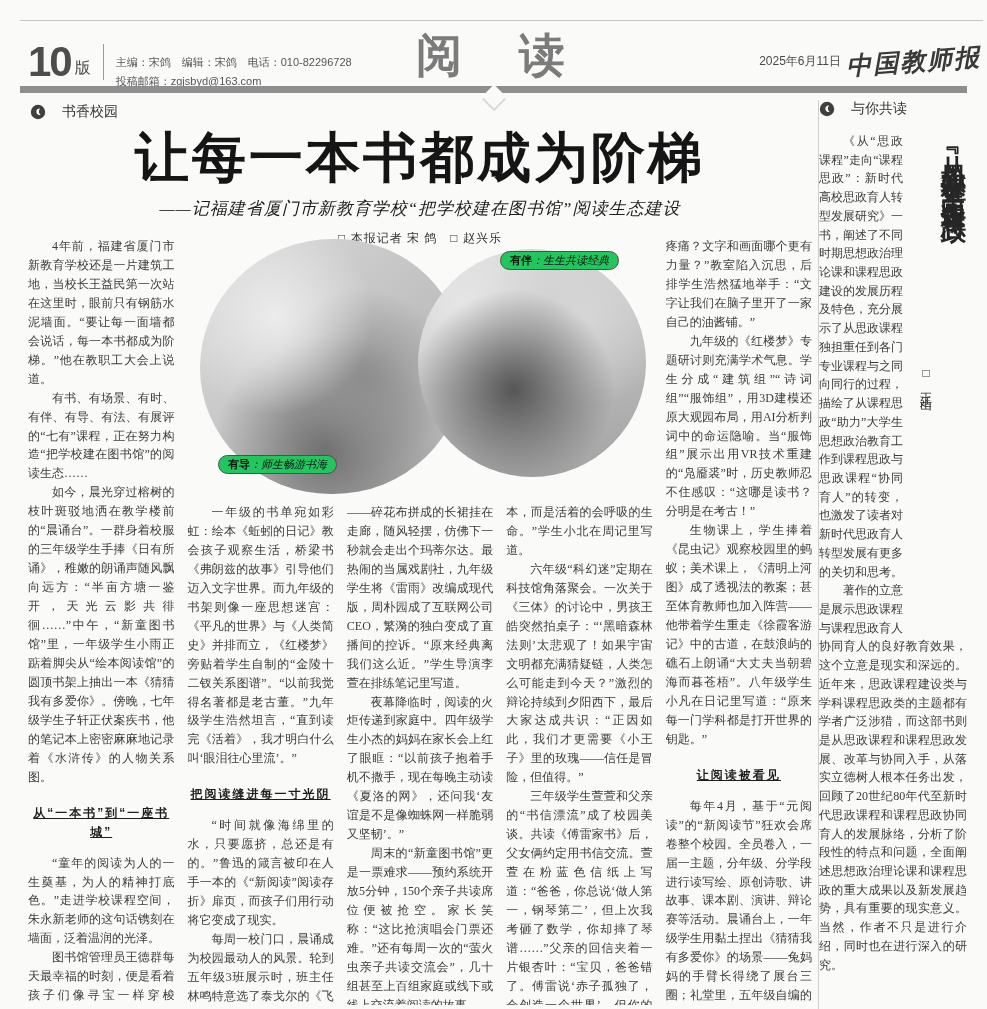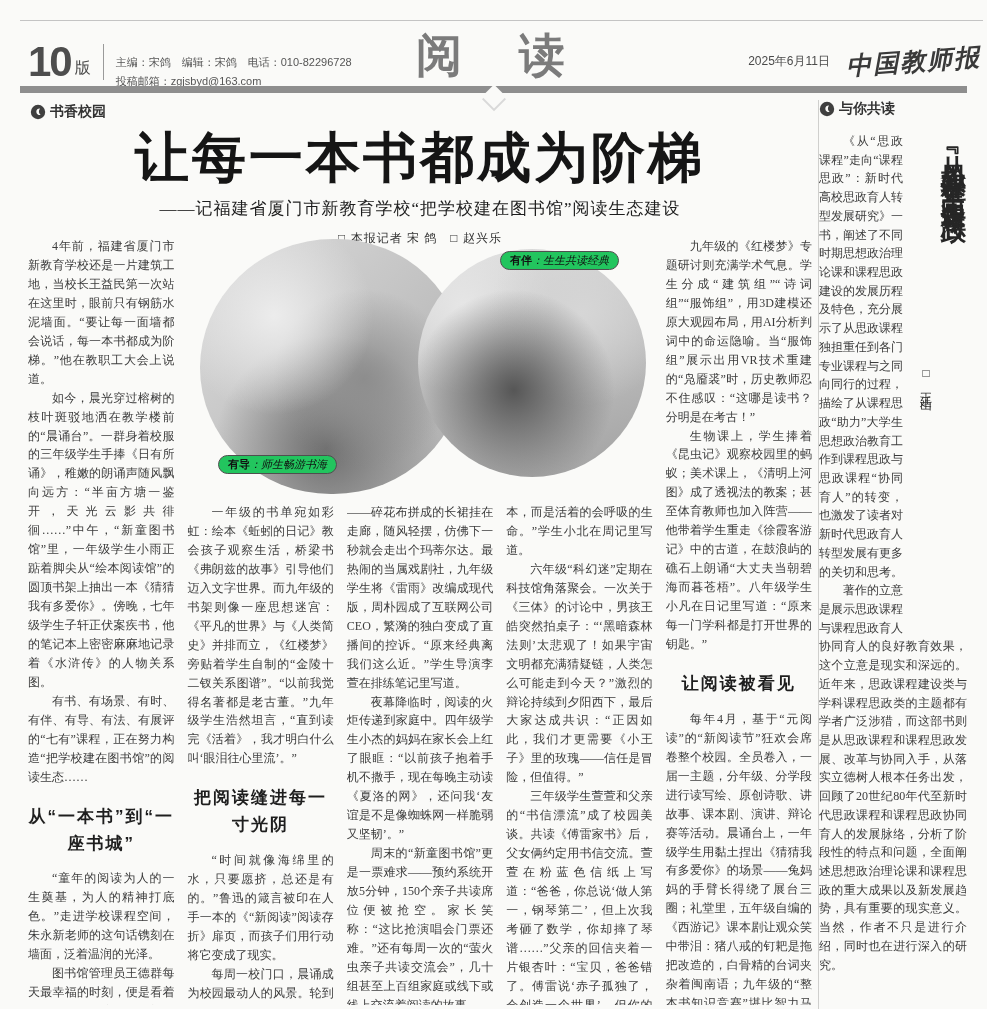--- a/index.html
+++ b/index.html
@@ -8,47 +8,47 @@
   
   .masthead{position:absolute;top:20px;left:20px;right:4px;height:66px;border-top:1px solid #c4c4c4;}
   .mast-left{position:absolute;left:8px;top:12px;display:flex;align-items:center;}
   .page-num{font-size:42px;font-weight:bold;color:#4d4d4d;line-height:1;letter-spacing:-2px;}
   .page-num-label{font-size:16px;color:#4d4d4d;margin-left:4px;margin-top:14px;}
   .mast-divider{width:1px;height:36px;background:#9a9a9a;margin:0 12px;}
   .mast-info{font-size:11px;color:#555;line-height:1.7;margin-top:20px;}
   .mast-title{position:absolute;left:50%;top:4px;transform:translateX(-50%);
       font-size:46px;font-weight:bold;color:#7b7b7b;letter-spacing:22px;white-space:nowrap;
       font-family:"Liberation Sans",sans-serif;}
-  .mast-right{position:absolute;right:2px;top:24px;display:flex;align-items:center;gap:16px;text-align:right;}
+  .mast-right{position:absolute;right:2px;top:24px;display:flex;align-items:center;gap:5px;text-align:right;}
   .mast-date{font-size:12px;color:#4a4a4a;}
   .mast-logo{font-family:"Liberation Serif",serif;font-size:25px;font-weight:bold;font-style:italic;
       color:#3a3a3a;transform:rotate(-4deg);letter-spacing:2px;}
   .mast-bar{position:absolute;top:86px;left:20px;right:20px;height:7px;background:#8e8e8e;}
   .bar-notch{position:absolute;top:88px;left:50%;width:17px;height:17px;background:#fafaf8;
       transform:translateX(-50%) rotate(45deg);box-shadow:2px 2px 0 #d9d9d9;}
   
-  .kicker{display:flex;align-items:center;gap:4px;font-size:14px;font-weight:bold;color:#333;}
+  .kicker{display:flex;align-items:center;gap:16px;font-size:14px;font-weight:normal;color:#333;}
   .kicker svg{display:block;}
   
   .head-block{position:absolute;top:112px;left:28px;width:784px;text-align:center;}
   .kicker-left{position:absolute;top:103px;left:30px;}
   .headline{margin:14px 0 0;font-size:54px;font-weight:900;color:#151515;letter-spacing:3px;
       font-family:"Liberation Sans",sans-serif;line-height:1.15;}
   .subtitle{margin-top:9px;font-size:17px;color:#1d1d1d;font-family:"Liberation Serif",serif;
-      letter-spacing:1px;}
+      letter-spacing:1px;font-style:italic;}
   .byline{margin-top:10px;font-size:12px;color:#333;letter-spacing:1px;}
   
   .article{position:absolute;top:237px;left:28px;width:784px;height:768px;display:flex;gap:13px;}
   .col{flex:1;min-width:0;font-size:12px;line-height:1.58;text-align:justify;overflow:hidden;
       font-family:"Liberation Serif",serif;}
   .col.offset{padding-top:266px;}
   .col p{margin:0;text-indent:2em;}
   .col p.cont{text-indent:0;}
-  .col h2{margin:17px 0 12px;font-size:17px;font-weight:bold;color:#1e1e1e;text-align:center;
-      letter-spacing:2px;text-indent:0;font-family:"Liberation Sans",sans-serif;}
+  .col h2{margin:17px 0 12px;font-size:12px;font-weight:bold;color:#1e1e1e;text-align:center;
+      letter-spacing:2px;text-indent:0;font-family:"Liberation Sans",sans-serif;text-decoration:underline;}
   
   .photo-block{position:absolute;left:172px;top:2px;width:446px;height:258px;}
   .photo-main{position:absolute;left:0;top:0;width:264px;height:255px;border-radius:51% 49% 50% 50%;
       background:radial-gradient(circle at 28% 30%,#ececec 0%,rgba(0,0,0,0) 38%),
                  radial-gradient(circle at 62% 55%,#8d8d8d 0%,rgba(0,0,0,0) 42%),
                  radial-gradient(circle at 48% 82%,#6d6d6d 0%,rgba(0,0,0,0) 45%),
                  linear-gradient(135deg,#dcdcdc,#ababab);}
   .photo-circle{position:absolute;left:218px;top:10px;width:228px;height:228px;border-radius:50%;
       background:radial-gradient(circle at 42% 62%,#565656 0%,rgba(0,0,0,0) 52%),
                  radial-gradient(circle at 72% 28%,#d6d6d6 0%,rgba(0,0,0,0) 40%),
@@ -106,22 +106,22 @@
 
   <div class="head-block">
     <h1 class="headline">让每一本书都成为阶梯</h1>
     <div class="subtitle">——记福建省厦门市新教育学校“把学校建在图书馆”阅读生态建设</div>
     <div class="byline">□ 本报记者 宋 鸽　□ 赵兴乐</div>
   </div>
 
   <div class="article">
     <div class="col">
         <p>4年前，福建省厦门市新教育学校还是一片建筑工地，当校长王益民第一次站在这里时，眼前只有钢筋水泥墙面。“要让每一面墙都会说话，每一本书都成为阶梯。”他在教职工大会上说道。</p>
+        <p>有书、有场景、有时、有伴、有导、有法、有展评的“七有”课程，正在努力构造“把学校建在图书馆”的阅读生态……</p>
         <p>如今，晨光穿过榕树的枝叶斑驳地洒在教学楼前的“晨诵台”。一群身着校服的三年级学生手捧《日有所诵》，稚嫩的朗诵声随风飘向远方：“半亩方塘一鉴开，天光云影共徘徊……”中午，“新童图书馆”里，一年级学生小雨正踮着脚尖从“绘本阅读馆”的圆顶书架上抽出一本《猜猜我有多爱你》。傍晚，七年级学生子轩正伏案疾书，他的笔记本上密密麻麻地记录着《水浒传》的人物关系图。</p>
-        <p>有书、有场景、有时、有伴、有导、有法、有展评的“七有”课程，正在努力构造“把学校建在图书馆”的阅读生态……</p>
         <h2>从“一本书”到“一座书城”</h2>
         <p>“童年的阅读为人的一生奠基，为人的精神打底色。”走进学校课程空间，朱永新老师的这句话镌刻在墙面，泛着温润的光泽。</p>
         <p>图书馆管理员王德群每天最幸福的时刻，便是看着孩子们像寻宝一样穿梭在“六馆”（绘本阅读馆、儿童文学馆、世界名著馆、人文历史馆、科学技术馆、教师阅读馆）之间。低年级“绘本阅读馆”被设计成童话城堡——圆形书架像旋转木马，彩色的坐垫散落成花瓣；高年级“世界名著馆”则充满学术气息，木质长桌上摊开着一本《巴黎圣母院》，书页间夹着学生写的字条：“卡西莫多的钟声，是孤独者的呐喊。”</p>
       </div>
     <div class="col offset">
         <p>一年级的书单宛如彩虹：绘本《蚯蚓的日记》教会孩子观察生活，桥梁书《弗朗兹的故事》引导他们迈入文字世界。而九年级的书架则像一座思想迷宫：《平凡的世界》与《人类简史》并排而立，《红楼梦》旁贴着学生自制的“金陵十二钗关系图谱”。“以前我觉得名著都是老古董。”九年级学生浩然坦言，“直到读完《活着》，我才明白什么叫‘眼泪往心里流’。”</p>
         <h2>把阅读缝进每一寸光阴</h2>
         <p>“时间就像海绵里的水，只要愿挤，总还是有的。”鲁迅的箴言被印在人手一本的《“新阅读”阅读存折》扉页，而孩子们用行动将它变成了现实。</p>
         <p>每周一校门口，晨诵成为校园最动人的风景。轮到五年级3班展示时，班主任林鸣特意选了泰戈尔的《飞鸟集》。孩子们身披金色晨曦，朗诵声与海浪声交织：“生如夏花之绚烂，死如秋叶之静美……”一位送孙子上学的老奶奶驻足良久，悄悄抹了抹眼角：“我年轻时也爱读这首诗。”</p>
       </div>
@@ -129,20 +129,21 @@
         <p class="cont">——碎花布拼成的长裙挂在走廊，随风轻摆，仿佛下一秒就会走出个玛蒂尔达。最热闹的当属戏剧社，九年级学生将《雷雨》改编成现代版，周朴园成了互联网公司CEO，繁漪的独白变成了直播间的控诉。“原来经典离我们这么近。”学生导演李萱在排练笔记里写道。</p>
         <p>夜幕降临时，阅读的火炬传递到家庭中。四年级学生小杰的妈妈在家长会上红了眼眶：“以前孩子抱着手机不撒手，现在每晚主动读《夏洛的网》，还问我‘友谊是不是像蜘蛛网一样脆弱又坚韧’。”</p>
         <p>周末的“新童图书馆”更是一票难求——预约系统开放5分钟，150个亲子共读席位便被抢空。家长笑称：“这比抢演唱会门票还难。”还有每周一次的“萤火虫亲子共读交流会”，几十组甚至上百组家庭或线下或线上交流着阅读的故事。</p>
       </div>
     <div class="col offset">
         <p class="cont">本，而是活着的会呼吸的生命。”学生小北在周记里写道。</p>
         <p>六年级“科幻迷”定期在科技馆角落聚会。一次关于《三体》的讨论中，男孩王皓突然拍桌子：“‘黑暗森林法则’太悲观了！如果宇宙文明都充满猜疑链，人类怎么可能走到今天？”激烈的辩论持续到夕阳西下，最后大家达成共识：“正因如此，我们才更需要《小王子》里的玫瑰——信任是冒险，但值得。”</p>
         <p>三年级学生萱萱和父亲的“书信漂流”成了校园美谈。共读《傅雷家书》后，父女俩约定用书信交流。萱萱在粉蓝色信纸上写道：“爸爸，你总说‘做人第一，钢琴第二’，但上次我考砸了数学，你却摔了琴谱……”父亲的回信夹着一片银杏叶：“宝贝，爸爸错了。傅雷说‘赤子孤独了，会创造一个世界’，但你的世界永远有爸爸的掌声。”跨越代际的对话，总是令人感动。</p>
       </div>
     <div class="col">
+        <p class="cont">疼痛？文字和画面哪个更有力量？”教室陷入沉思，后排学生浩然猛地举手：“文字让我们在脑子里开了一家自己的油酱铺。”</p>
         <p>九年级的《红楼梦》专题研讨则充满学术气息。学生分成“建筑组”“诗词组”“服饰组”，用3D建模还原大观园布局，用AI分析判词中的命运隐喻。当“服饰组”展示出用VR技术重建的“凫靥裘”时，历史教师忍不住感叹：“这哪是读书？分明是在考古！”</p>
         <p>生物课上，学生捧着《昆虫记》观察校园里的蚂蚁；美术课上，《清明上河图》成了透视法的教案；甚至体育教师也加入阵营——他带着学生重走《徐霞客游记》中的古道，在鼓浪屿的礁石上朗诵“大丈夫当朝碧海而暮苍梧”。八年级学生小凡在日记里写道：“原来每一门学科都是打开世界的钥匙。”</p>
         <h2>让阅读被看见</h2>
         <p>每年4月，基于“元阅读”的“新阅读节”狂欢会席卷整个校园。全员卷入，一届一主题，分年级、分学段进行读写绘、原创诗歌、讲故事、课本剧、演讲、辩论赛等活动。晨诵台上，一年级学生用黏土捏出《猜猜我有多爱你》的场景——兔妈妈的手臂长得绕了展台三圈；礼堂里，五年级自编的《西游记》课本剧让观众笑中带泪：猪八戒的钉耙是拖把改造的，白骨精的台词夹杂着闽南语；九年级的“整本书知识竞赛”堪比智力马拉松，当主持人问及《百年孤独》中“奥雷里亚诺上校做的小金鱼总数”时，观众感叹道：“这比记圆周率还难。”</p>
       </div>
 
     <div class="photo-block">
       <div class="photo-main"></div>
       <div class="photo-circle"></div>
       <div class="photo-caption cap-left"><b>有导</b><span>：师生畅游书海</span></div>

